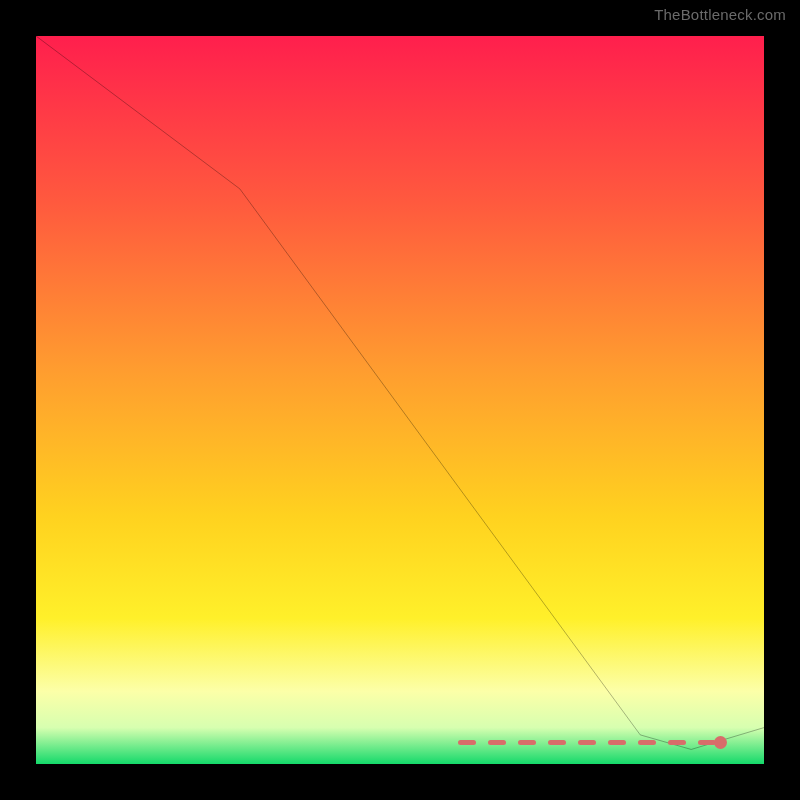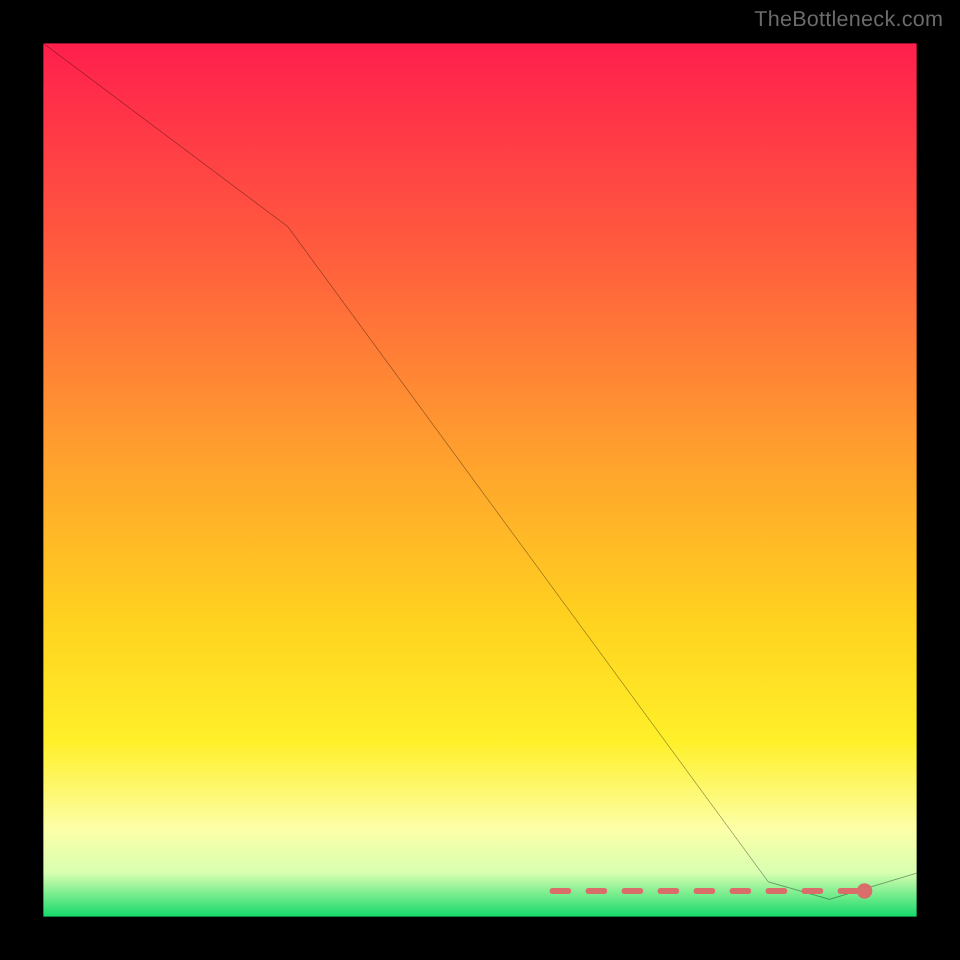--- a/index.html
+++ b/index.html
@@ -14,21 +14,21 @@
   .wrap {
     position: relative;
     width: 800px;
     height: 800px;
   }
   .watermark {
     position: absolute;
     top: 6px;
     right: 14px;
     color: #6b6b6b;
-    font-size: 18px;
+    font-size: 15px;
     font-weight: 500;
     letter-spacing: 0.2px;
   }
   .plot-frame {
     position: absolute;
     left: 36px;
     top: 36px;
     width: 728px;
     height: 728px;
   }

